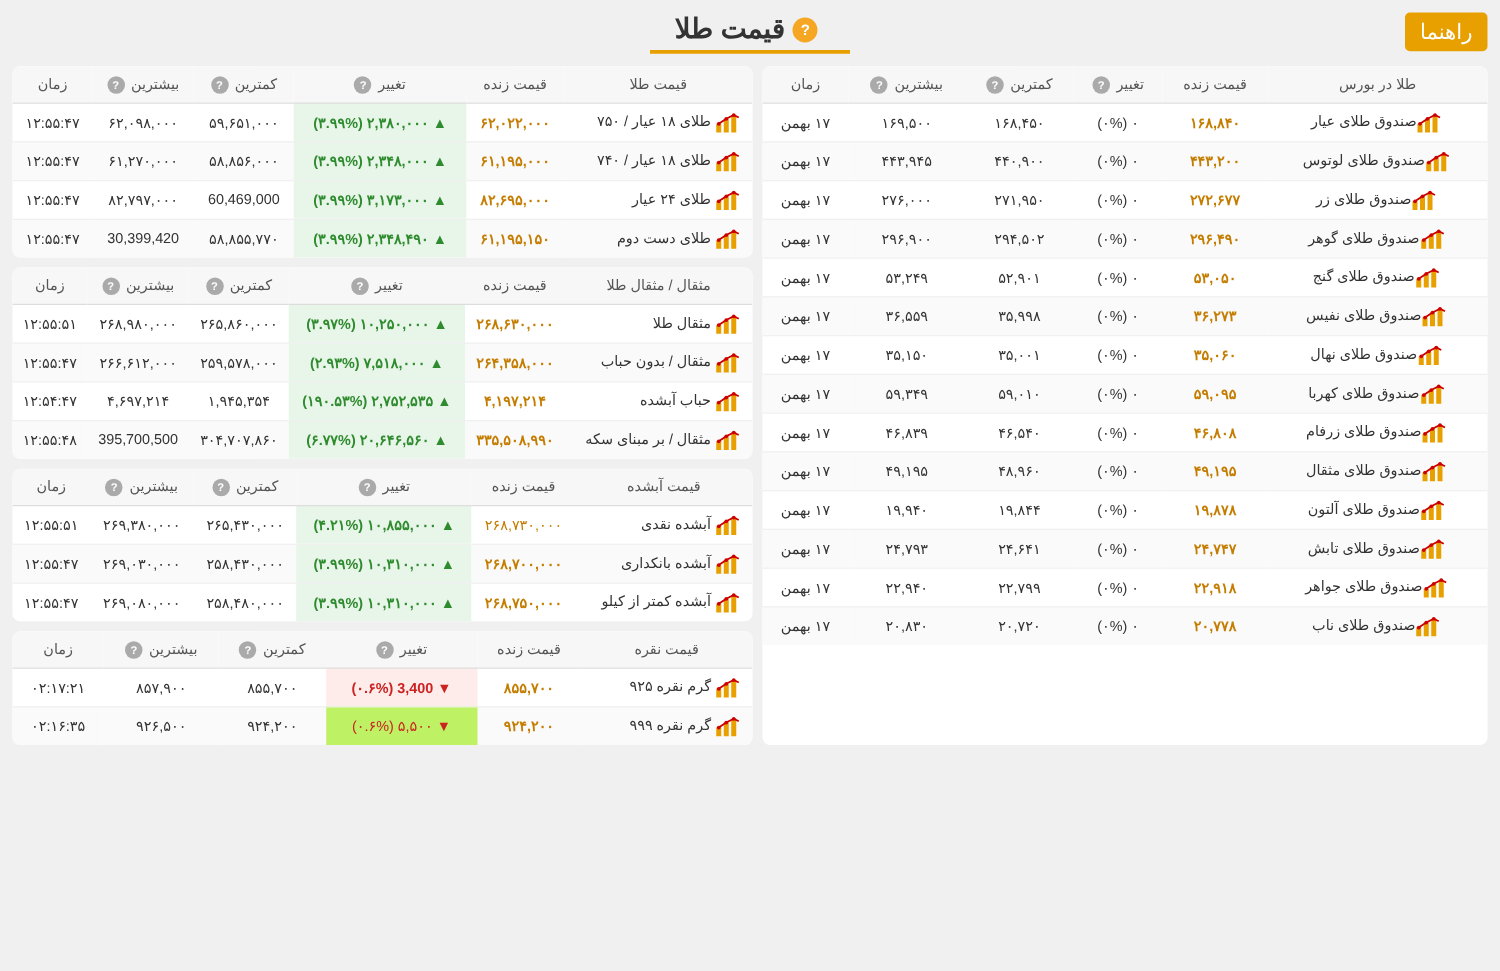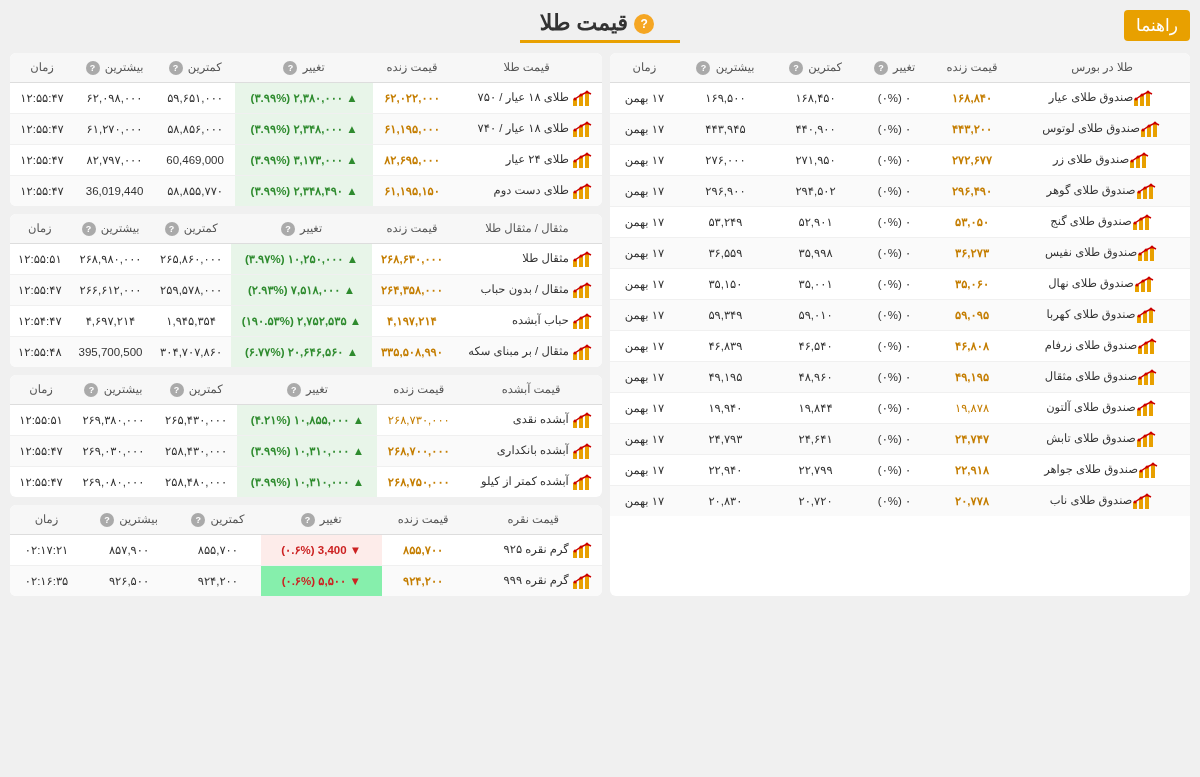--- a/index.html
+++ b/index.html
@@ -321,21 +321,21 @@
             <tr>
     <td><span class="chart-icon"><svg viewBox="0 0 22 18" xmlns="http://www.w3.org/2000/svg">
     <rect x="1" y="10" width="4" height="7" fill="#e8a000"></rect>
     <rect x="7" y="6" width="4" height="11" fill="#e8a000"></rect>
     <rect x="13" y="3" width="4" height="14" fill="#e8a000"></rect>
     <polyline points="3,10 9,6 15,3 19,5" stroke="#cc0000" stroke-width="1.5" fill="none"></polyline>
     <circle cx="3" cy="10" r="1.5" fill="#cc0000"></circle>
     <circle cx="9" cy="6" r="1.5" fill="#cc0000"></circle>
     <circle cx="15" cy="3" r="1.5" fill="#cc0000"></circle>
   </svg></span>صندوق طلای آلتون</td>
-    <td style="color:#c47d00;font-weight:normal">۱۹,۸۷۸</td>
+    <td style="color:#c47d00;font-weight:bold">۱۹,۸۷۸</td>
     <td>۰ (۰%)</td>
     <td>۱۹,۸۴۴</td>
     <td>۱۹,۹۴۰</td>
     <td>۱۷ بهمن</td>
   </tr>
             <tr style="background: rgb(250, 250, 250);">
     <td><span class="chart-icon"><svg viewBox="0 0 22 18" xmlns="http://www.w3.org/2000/svg">
     <rect x="1" y="10" width="4" height="7" fill="#e8a000"></rect>
     <rect x="7" y="6" width="4" height="11" fill="#e8a000"></rect>
     <rect x="13" y="3" width="4" height="14" fill="#e8a000"></rect>
@@ -467,21 +467,21 @@
     <polyline points="3,10 9,6 15,3 19,5" stroke="#cc0000" stroke-width="1.5" fill="none"></polyline>
     <circle cx="3" cy="10" r="1.5" fill="#cc0000"></circle>
     <circle cx="9" cy="6" r="1.5" fill="#cc0000"></circle>
     <circle cx="15" cy="3" r="1.5" fill="#cc0000"></circle>
   </svg></span>
         طلای دست دوم
       </td>
       <td style="color:#c47d00;font-weight:bold">۶۱,۱۹۵,۱۵۰</td>
       <td style="color:#2e8b2e;font-weight:bold;background:#e8f5e9">▲ ۲,۳۴۸,۴۹۰ (۳.۹۹%)</td>
       <td>۵۸,۸۵۵,۷۷۰</td>
-      <td>36,019,440</td>
+      <td>30,399,420</td>
       <td>۱۲:۵۵:۴۷</td>
     </tr>
             </tbody>
         </table>
       </div>
 
       <div class="section-card">
         <table>
           <thead>
             <tr>
@@ -687,21 +687,21 @@
     <rect x="7" y="6" width="4" height="11" fill="#e8a000"></rect>
     <rect x="13" y="3" width="4" height="14" fill="#e8a000"></rect>
     <polyline points="3,10 9,6 15,3 19,5" stroke="#cc0000" stroke-width="1.5" fill="none"></polyline>
     <circle cx="3" cy="10" r="1.5" fill="#cc0000"></circle>
     <circle cx="9" cy="6" r="1.5" fill="#cc0000"></circle>
     <circle cx="15" cy="3" r="1.5" fill="#cc0000"></circle>
   </svg></span>
       گرم نقره ۹۹۹
     </td>
     <td style="color:#c47d00;font-weight:bold">۹۲۴,۲۰۰</td>
-    <td style="color:#cc2222;font-weight:bold;background:#86efac">▼ ۵,۵۰۰ (۰.۶%)</td>
+    <td style="color:#cc2222;font-weight:normal;background:#bef264">▼ ۵,۵۰۰ (۰.۶%)</td>
     <td>۹۲۴,۲۰۰</td>
     <td>۹۲۶,۵۰۰</td>
     <td>۰۲:۱۶:۳۵</td>
   </tr>
             </tbody>
         </table>
       </div>
 
     </div>
   </div>

